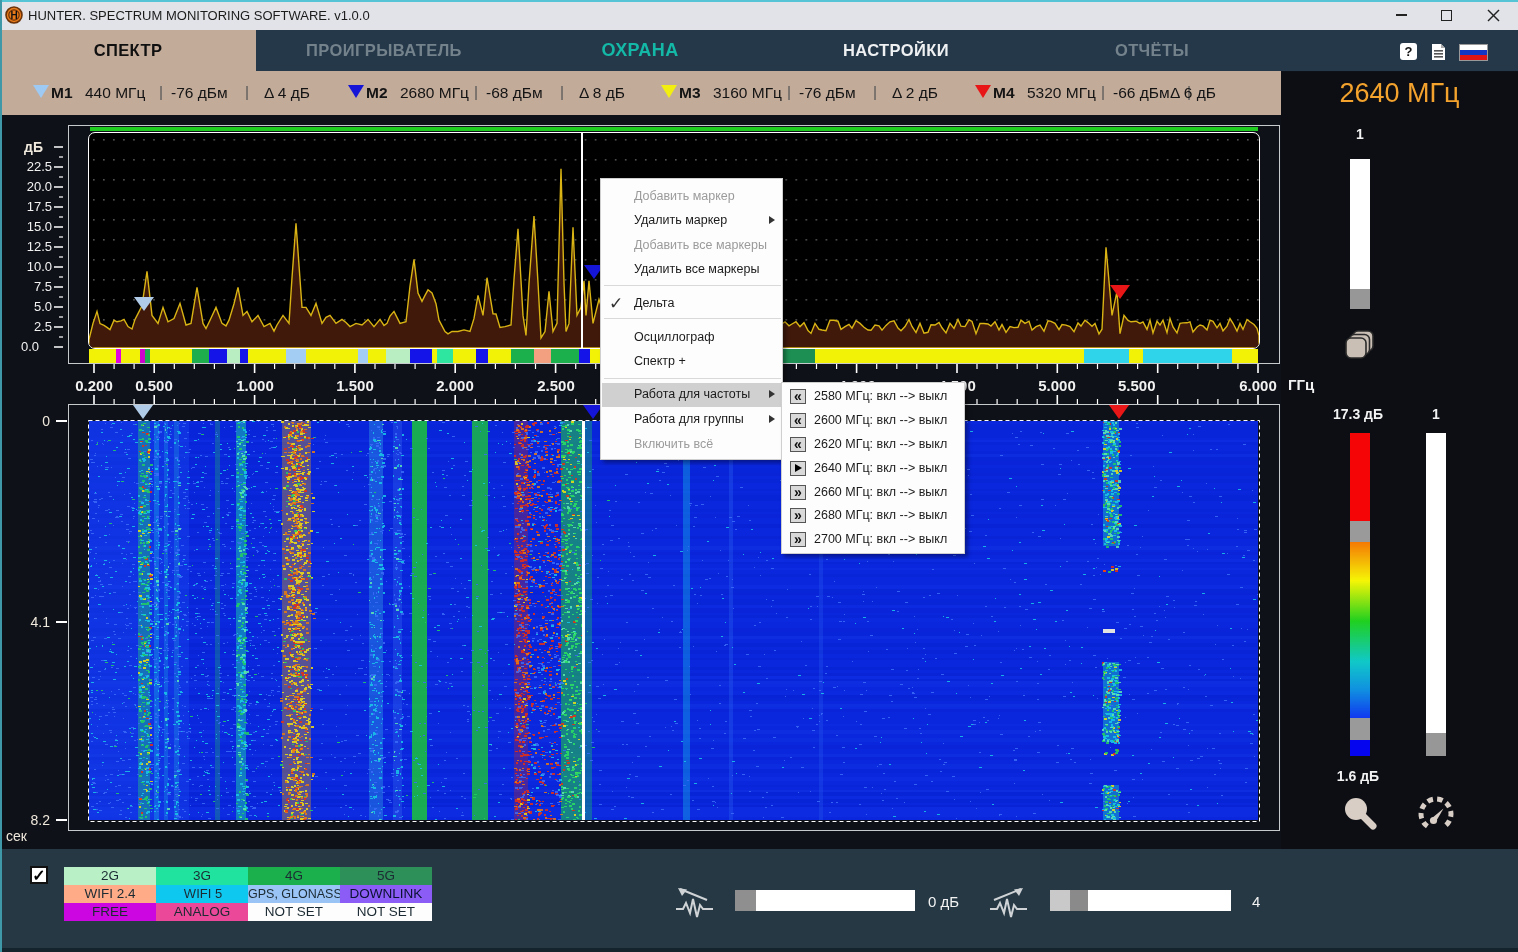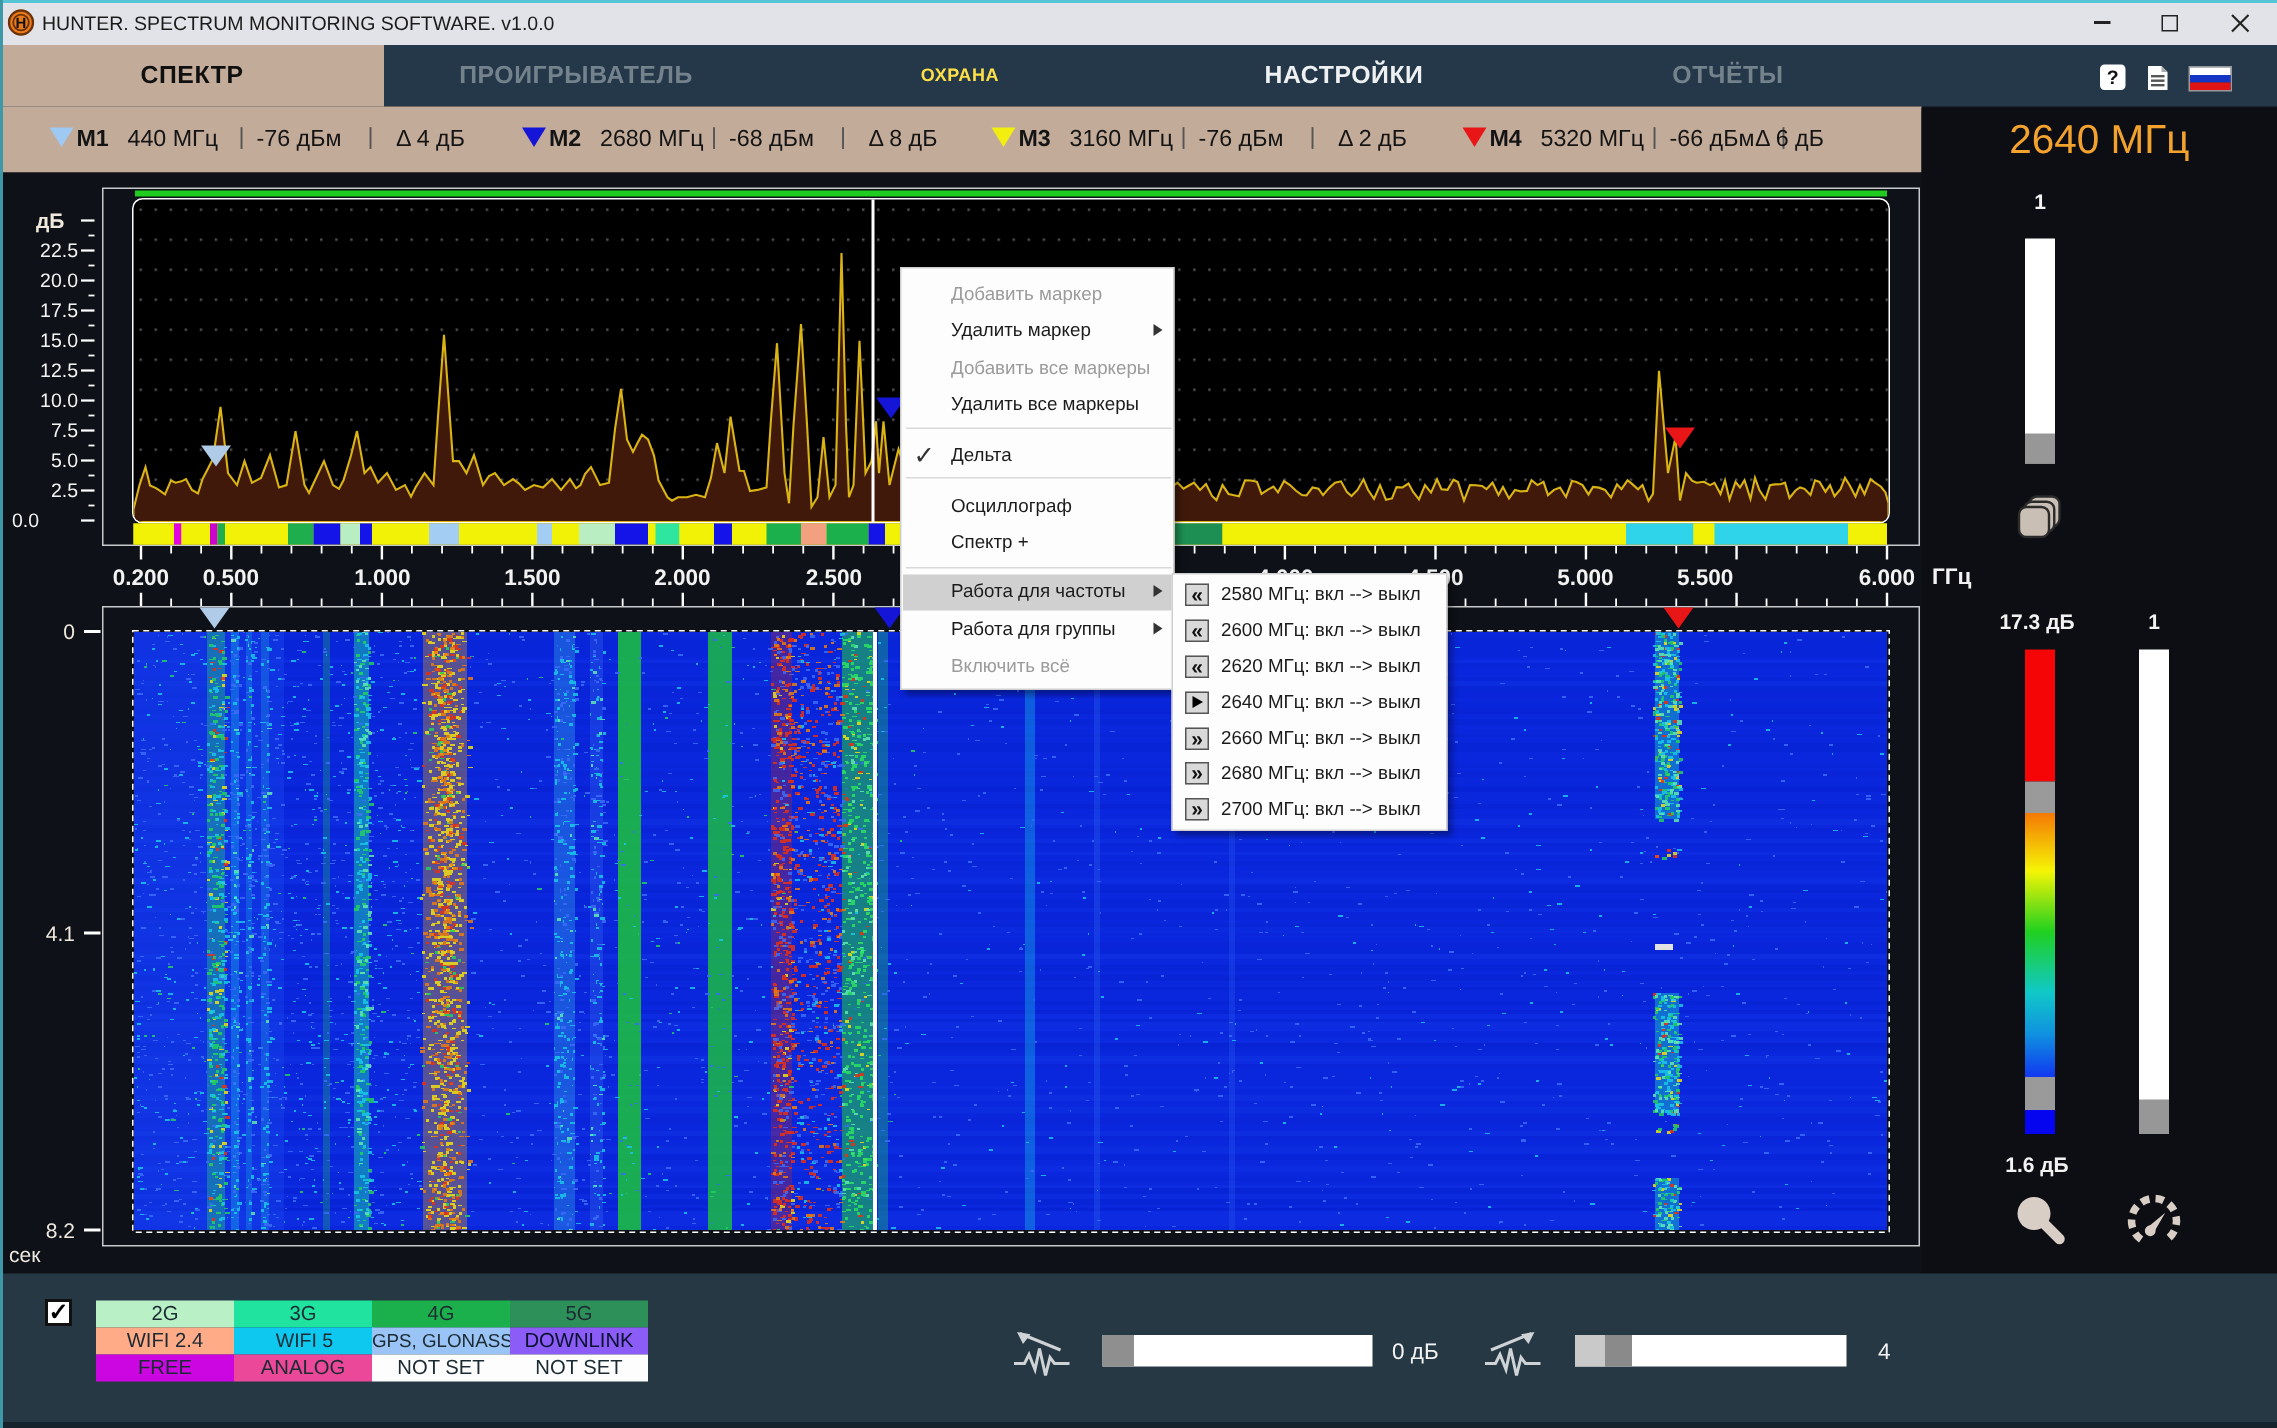--- a/index.html
+++ b/index.html
@@ -12,21 +12,21 @@
     <div style="position:absolute;left:1396px;top:12px;width:11px;height:1.6px;background:#222"></div>
     <div style="position:absolute;left:1441px;top:8px;width:11px;height:11px;border:1.5px solid #222"></div>
     <svg style="position:absolute;left:1487px;top:7px" width="13" height="13" viewBox="0 0 13 13">
       <line x1="1" y1="1" x2="12" y2="12" stroke="#222" stroke-width="1.4"></line>
       <line x1="12" y1="1" x2="1" y2="12" stroke="#222" stroke-width="1.4"></line>
     </svg>
   </div>
 <div style="position:absolute;left:0;top:30px;width:1518px;height:41px;background:#25384a"></div>
 <div style="position:absolute;left:0px;top:30px;width:256px;height:41px;background:#c3ab9a;text-align:center;line-height:41px;font-size:16.5px;font-weight:bold;color:#101010;letter-spacing:0.4px">СПЕКТР</div>
 <div style="position:absolute;left:256px;top:30px;width:256px;height:41px;text-align:center;line-height:41px;font-size:16.5px;font-weight:bold;color:#74828c;letter-spacing:0.4px">ПРОИГРЫВАТЕЛЬ</div>
-<div style="position:absolute;left:512px;top:30px;width:256px;height:41px;text-align:center;line-height:41px;font-size:12px;font-weight:bold;color:#fde047;letter-spacing:0.4px">ОХРАНА</div>
+<div style="position:absolute;left:512px;top:30px;width:256px;height:41px;text-align:center;line-height:41px;font-size:18px;font-weight:bold;color:#14b8a6;letter-spacing:0.4px">ОХРАНА</div>
 <div style="position:absolute;left:768px;top:30px;width:256px;height:41px;text-align:center;line-height:41px;font-size:16.5px;font-weight:bold;color:#eef0f2;letter-spacing:0.4px">НАСТРОЙКИ</div>
 <div style="position:absolute;left:1024px;top:30px;width:256px;height:41px;text-align:center;line-height:41px;font-size:16.5px;font-weight:bold;color:#74828c;letter-spacing:0.4px">ОТЧЁТЫ</div>
 <div style="position:absolute;left:1400px;top:43px;width:17px;height:17px;background:#fff;border-radius:3px;text-align:center;line-height:17px;font-size:13px;font-weight:bold;color:#111">?</div>
 <svg style="position:absolute;left:1429px;top:43px" width="18" height="18" viewBox="0 0 18 18">
     <path d="M3 1h9l4 4v12H3z" fill="#fff"></path>
     <path d="M12 1l4 4h-4z" fill="#aaa"></path>
     <rect x="5" y="7" width="9" height="1.6" fill="#555"></rect>
     <rect x="5" y="10" width="9" height="1.6" fill="#555"></rect>
     <rect x="5" y="13" width="9" height="1.6" fill="#555"></rect>
   </svg>
@@ -202,21 +202,21 @@
 <div style="position:absolute;left:24px;top:139px;width:24px;font-size:14px;font-weight:bold;color:#efe8dc">дБ</div>
 <div style="position:absolute;left:8px;top:159px;width:44px;text-align:right;font-size:13px;color:#f2f2f2">22.5</div>
 <div style="position:absolute;left:8px;top:179px;width:44px;text-align:right;font-size:13px;color:#f2f2f2">20.0</div>
 <div style="position:absolute;left:8px;top:199px;width:44px;text-align:right;font-size:13px;color:#f2f2f2">17.5</div>
 <div style="position:absolute;left:8px;top:219px;width:44px;text-align:right;font-size:13px;color:#f2f2f2">15.0</div>
 <div style="position:absolute;left:8px;top:239px;width:44px;text-align:right;font-size:13px;color:#f2f2f2">12.5</div>
 <div style="position:absolute;left:8px;top:259px;width:44px;text-align:right;font-size:13px;color:#f2f2f2">10.0</div>
 <div style="position:absolute;left:8px;top:279px;width:44px;text-align:right;font-size:13px;color:#f2f2f2">7.5</div>
 <div style="position:absolute;left:8px;top:299px;width:44px;text-align:right;font-size:13px;color:#f2f2f2">5.0</div>
 <div style="position:absolute;left:8px;top:319px;width:44px;text-align:right;font-size:13px;color:#f2f2f2">2.5</div>
-<div style="position:absolute;left:8px;top:339px;width:44px;text-align:left;font-size:13px;color:#f2f2f2">0.0</div>
+<div style="position:absolute;left:8px;top:339px;width:44px;text-align:center;font-size:13px;color:#f2f2f2">0.0</div>
 <svg style="position:absolute;left:54px;top:140px" width="14" height="212" viewBox="0 0 14 212">
     <line x1="0" y1="7" x2="9" y2="7" stroke="#fff" stroke-width="1.5"></line>
     <line x1="5" y1="17" x2="9" y2="17" stroke="#fff" stroke-width="1.2"></line>
     <line x1="0" y1="27" x2="9" y2="27" stroke="#fff" stroke-width="1.5"></line>
     <line x1="5" y1="37" x2="9" y2="37" stroke="#fff" stroke-width="1.2"></line>
     <line x1="0" y1="47" x2="9" y2="47" stroke="#fff" stroke-width="1.5"></line>
     <line x1="5" y1="57" x2="9" y2="57" stroke="#fff" stroke-width="1.2"></line>
     <line x1="0" y1="67" x2="9" y2="67" stroke="#fff" stroke-width="1.5"></line>
     <line x1="5" y1="77" x2="9" y2="77" stroke="#fff" stroke-width="1.2"></line>
     <line x1="0" y1="87" x2="9" y2="87" stroke="#fff" stroke-width="1.5"></line>

